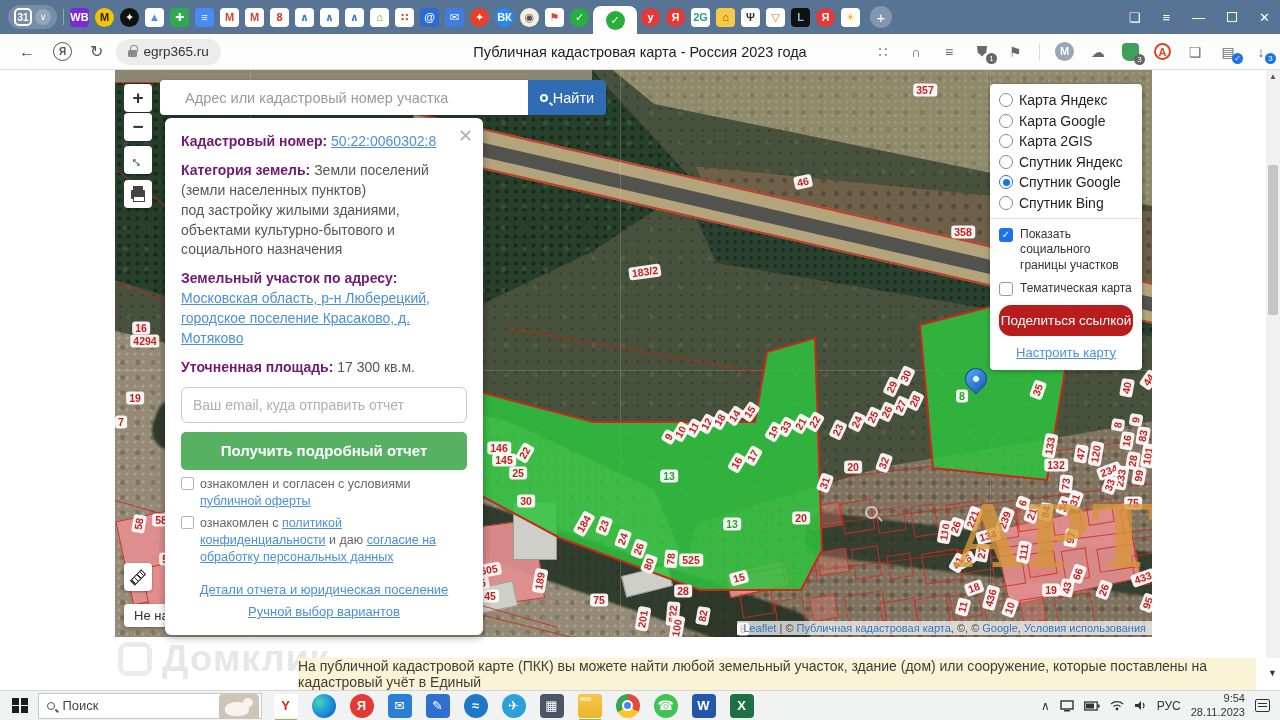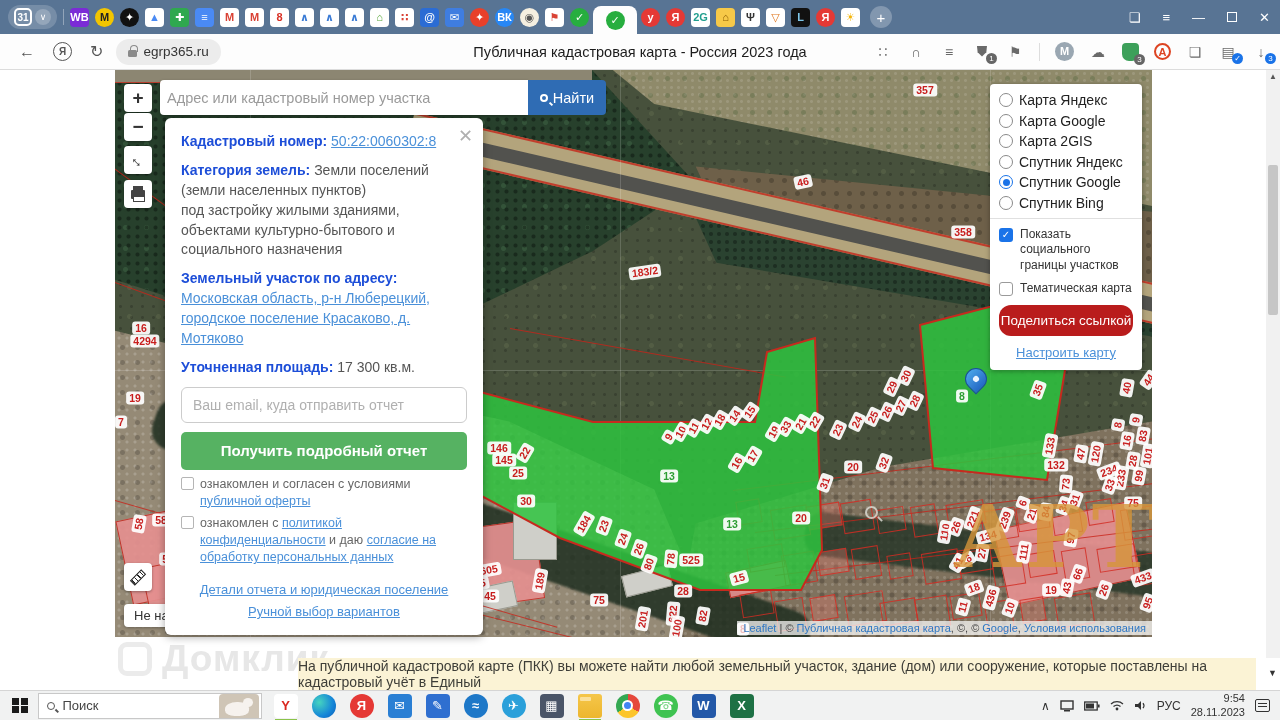--- a/index.html
+++ b/index.html
@@ -107,32 +107,32 @@
   .mctl.expand span { transform:rotate(45deg); font-size:15px; }
   .printer { width:14px; height:9px; background:#444; border-radius:1px; position:relative; }
   .printer:before { content:""; position:absolute; top:-4px; left:2px; width:10px; height:4px; background:#444; }
   .printer:after { content:""; position:absolute; bottom:-3px; left:2px; width:10px; height:4px; background:#fff; border:1px solid #444; }
   .rulericon { width:16px; height:7px; border:1.5px solid #222; transform:rotate(-45deg); background:repeating-linear-gradient(90deg,#222 0 1px,transparent 1px 4px); }
   .notfound { position:absolute; z-index:20; left:124px; top:534px; background:#fff; border-radius:4px; padding:4px 10px;
     font-size:13px; color:#333; box-shadow:0 1px 3px rgba(0,0,0,.3); }
 
   
   .srch { position:absolute; z-index:22; left:160px; top:10px; display:flex; }
-  .srch input { width:368px; height:35px; border:none; border-radius:4px 0 0 4px; padding:0 7px; font-size:14.5px; color:#333;
+  .srch input { width:368px; height:35px; border:none; border-radius:4px 0 0 4px; padding:0 25px; font-size:14.5px; color:#333;
     box-shadow:0 1px 3px rgba(0,0,0,.3); outline:none; }
   .srch input::placeholder { color:#9a9a9a; }
   .srch button { width:78px; height:35px; background:#2f6cb4; color:#fff; border:none; border-radius:0 4px 4px 0; font-size:14.5px;
     display:flex; align-items:center; justify-content:center; gap:5px; }
   .mag { width:8px; height:8px; border:2px solid #fff; border-radius:50%; position:relative; display:inline-block; }
   .mag:after { content:""; position:absolute; left:7px; top:7px; width:4px; height:2px; background:#fff; transform:rotate(45deg); }
 
   
   .popup { position:absolute; z-index:21; left:165px; top:48px; width:318px; background:#fff; border-radius:6px;
     box-shadow:0 2px 8px rgba(0,0,0,.35); padding:14px 16px 12px 16px; font-size:14px; color:#555; line-height:1.42; }
-  .popup b { color:#1d4ed8; }
+  .popup b { color:#701a75; }
   .popup a { color:#4a90d9; text-decoration:underline; }
   .pclose { position:absolute; right:10px; top:6px; font-size:18px; color:#b0b0b0; }
   .prow { margin-bottom:9px; }
   .popup input { width:100%; height:36px; border:1px solid #ccc; border-radius:6px; padding:0 11px; font-size:14px; color:#333; outline:none; }
   .popup input::placeholder { color:#b0b0b0; }
   .greenbtn { width:100%; height:38px; background:#56b262; border:none; border-radius:5px; color:#fff; font-size:15px; font-weight:bold; margin-top:9px; }
   .chkrow { display:flex; gap:6px; font-size:12.5px; color:#666; margin-top:6px; line-height:1.35; }
   .chk { width:13px; height:13px; border:1px solid #b5b5b5; border-radius:2px; flex:0 0 auto; margin-top:1px; background:#fff; }
   .plinks { text-align:center; font-size:13px; margin-top:13px; line-height:1.7; }
 

